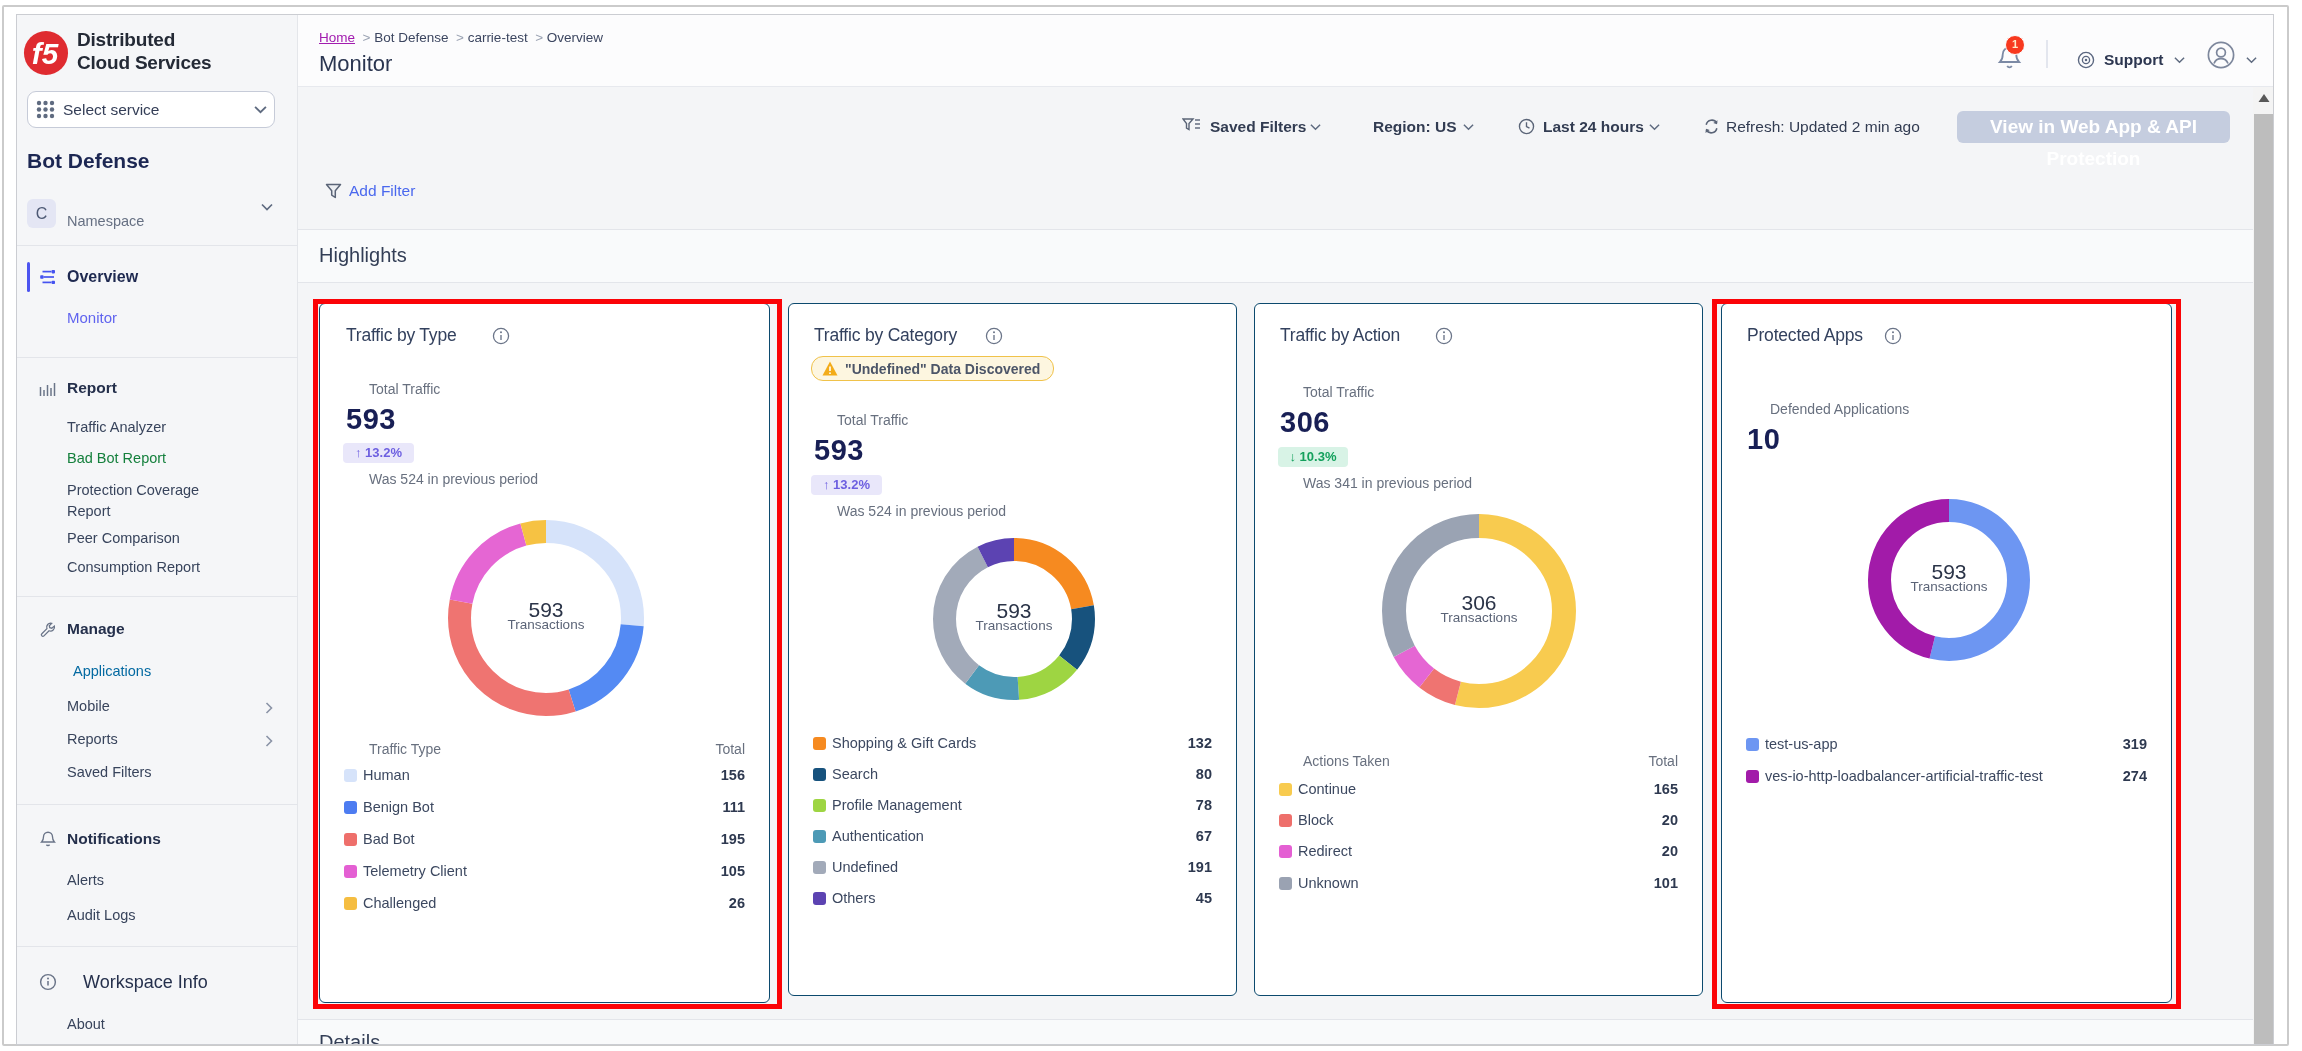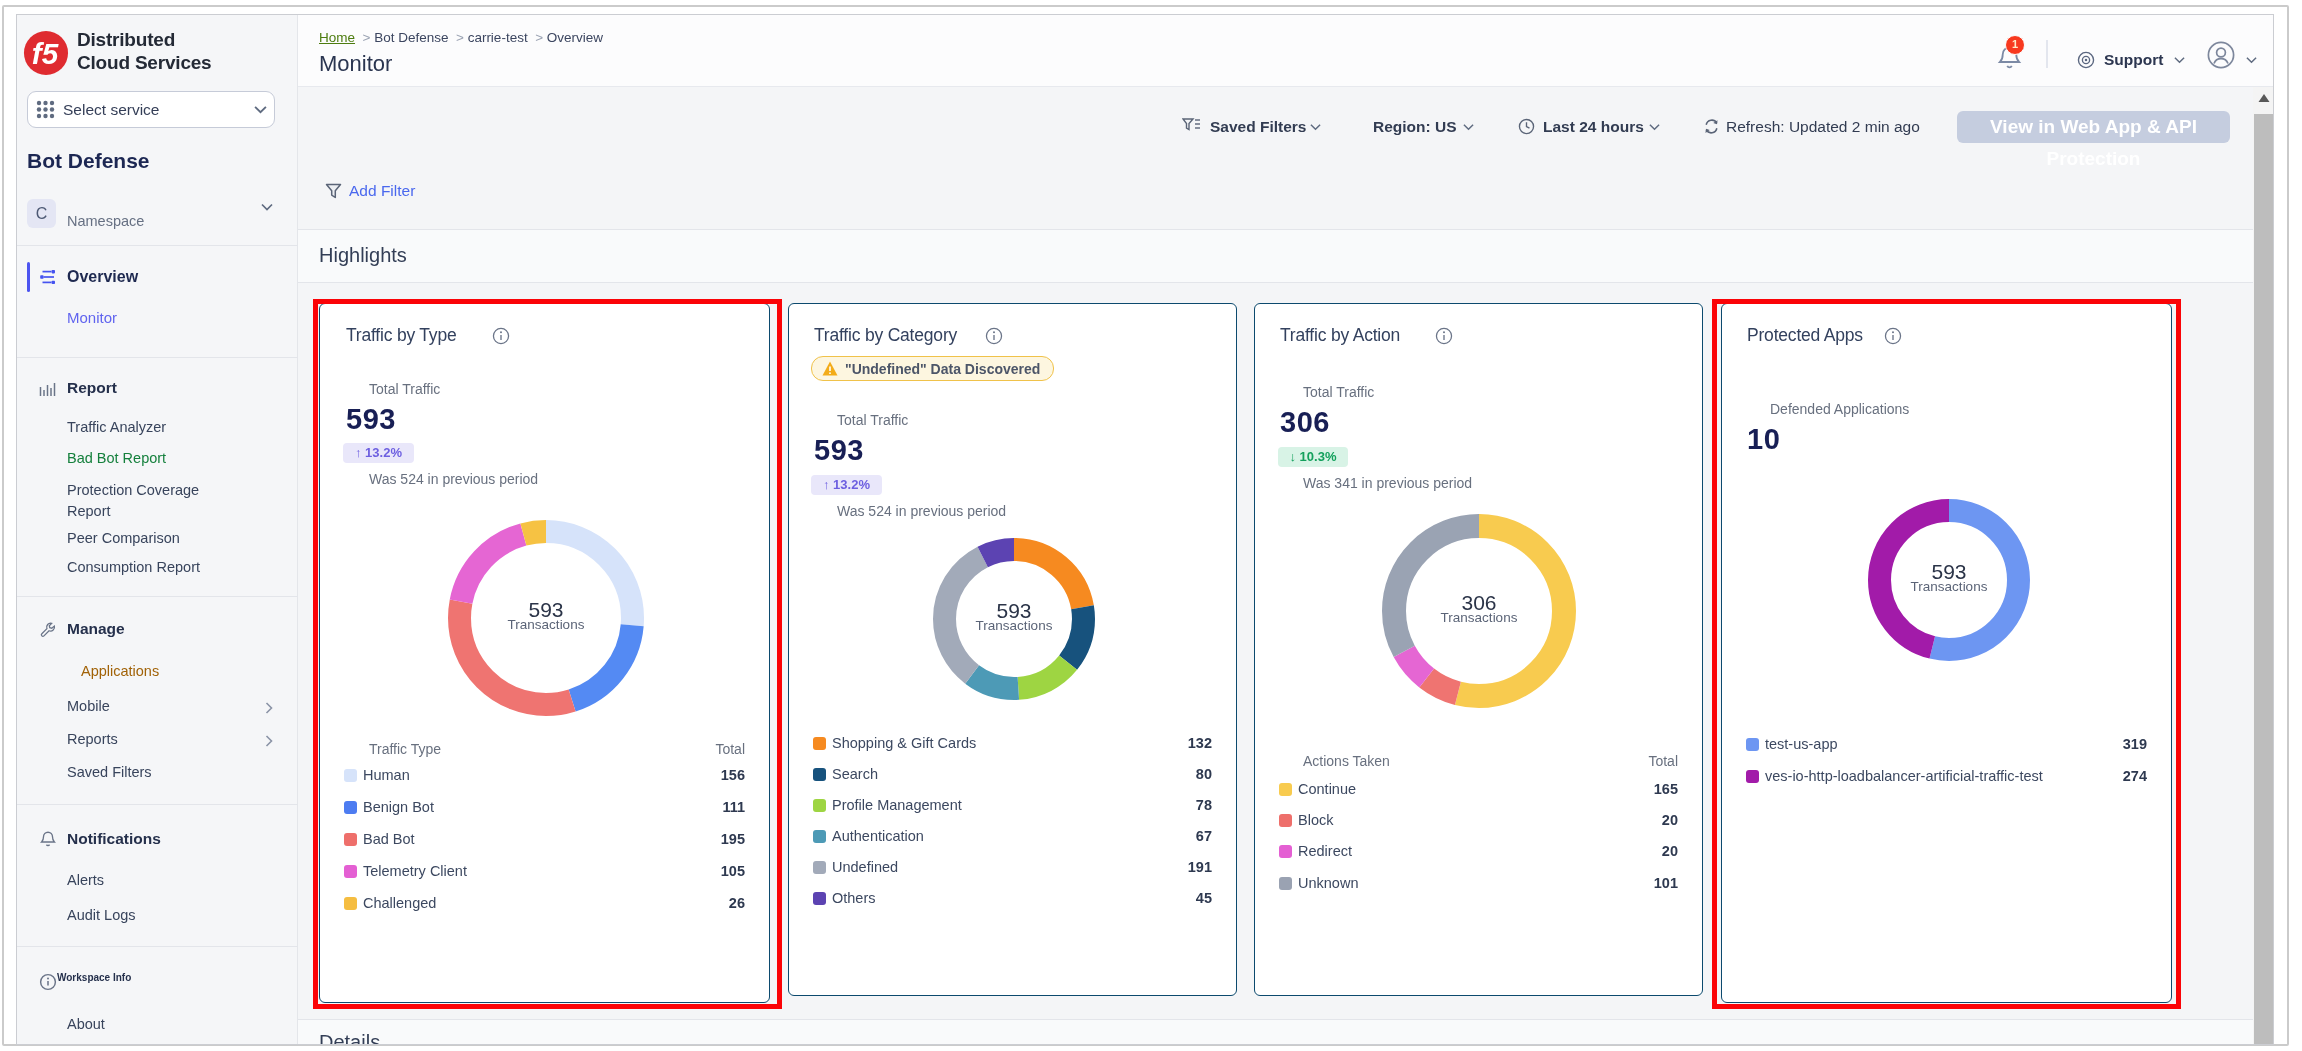--- a/index.html
+++ b/index.html
@@ -91,21 +91,21 @@
     <div class="abs legrow" style="left:50px;top:435px;color:#15803d">Bad Bot Report</div>
     <div class="abs legrow" style="left:50px;top:465px;color:#38445c;line-height:21px;width:160px">Protection Coverage Report</div>
     <div class="abs legrow" style="left:50px;top:515px;color:#38445c">Peer Comparison</div>
     <div class="abs legrow" style="left:50px;top:544px;color:#38445c">Consumption Report</div>
     <div class="abs sep" style="left:0;top:581px;width:281px"></div>
 
     <svg class="abs" style="left:22px;top:606px" width="17" height="17" viewBox="0 0 24 24">
       <path d="M21.7 7.1a5.6 5.6 0 0 1-7.5 6.7L7 21a2.1 2.1 0 0 1-3-3l7.2-7.2a5.6 5.6 0 0 1 6.7-7.5l-3.4 3.4 0.7 2.8 2.8 0.7z" fill="none" stroke="#6a7488" stroke-width="1.8"></path>
     </svg>
     <div class="abs" style="left:50px;top:605px;font-size:15.5px;font-weight:600;color:#25304c">Manage</div>
-    <div class="abs legrow" style="left:64px;top:648px;color:#a16207">Applications</div>
+    <div class="abs legrow" style="left:56px;top:648px;color:#0369a1">Applications</div>
     <div class="abs legrow" style="left:50px;top:683px;color:#38445c">Mobile</div>
     <svg class="abs" style="left:248px;top:687px" width="8" height="12" viewBox="0 0 8 12">
         <polyline points="1.5,1 6.5,6 1.5,11" fill="none" stroke="#8a93a6" stroke-width="1.6"></polyline>
       </svg>
     <div class="abs legrow" style="left:50px;top:716px;color:#38445c">Reports</div>
     <svg class="abs" style="left:248px;top:720px" width="8" height="12" viewBox="0 0 8 12">
         <polyline points="1.5,1 6.5,6 1.5,11" fill="none" stroke="#8a93a6" stroke-width="1.6"></polyline>
       </svg>
     <div class="abs legrow" style="left:50px;top:749px;color:#38445c">Saved Filters</div>
     <div class="abs sep" style="left:0;top:789px;width:281px"></div>
@@ -117,26 +117,26 @@
     <div class="abs" style="left:50px;top:815px;font-size:15.5px;font-weight:600;color:#25304c">Notifications</div>
     <div class="abs legrow" style="left:50px;top:857px;color:#38445c">Alerts</div>
     <div class="abs legrow" style="left:50px;top:892px;color:#38445c">Audit Logs</div>
     <div class="abs sep" style="left:0;top:931px;width:281px"></div>
 
     <svg class="abs" style="left:22px;top:958px" width="18" height="18" viewBox="0 0 20 20">
       <circle cx="10" cy="10" r="8.2" fill="none" stroke="#6a7488" stroke-width="1.6"></circle>
       <line x1="10" y1="9" x2="10" y2="14" stroke="#6a7488" stroke-width="1.7"></line>
       <circle cx="10" cy="6" r="1.1" fill="#6a7488"></circle>
     </svg>
-    <div class="abs" style="left:40px;top:957px;font-size:10px;font-weight:700;color:#25304c">Workspace Info</div>
+    <div class="abs" style="left:66px;top:957px;font-size:18px;font-weight:400;color:#25304c">Workspace Info</div>
     <div class="abs legrow" style="left:50px;top:1001px;color:#38445c">About</div>
   </div>
   <div id="header" class="abs">
     <div class="abs" style="left:21px;top:15px;font-size:13.5px;color:#3c4660">
-      <span style="text-decoration:underline;color:#4d7c0f">Home</span>
+      <span style="text-decoration:underline;color:#a21caf">Home</span>
       <span style="color:#9aa2b2">&nbsp;&gt;&nbsp;</span><span>Bot Defense</span>
       <span style="color:#9aa2b2">&nbsp;&gt;&nbsp;</span><span>carrie-test</span>
       <span style="color:#9aa2b2">&nbsp;&gt;&nbsp;</span><span>Overview</span>
     </div>
     <div class="abs" style="left:21px;top:36px;font-size:22px;color:#2a3550">Monitor</div>
 
     <svg class="abs" style="left:1698px;top:29px" width="27" height="27" viewBox="0 0 24 24">
       <path d="M12 3a6 6 0 0 0-6 6c0 4.5-1.5 6-2.5 7h17c-1-1-2.5-2.5-2.5-7a6 6 0 0 0-6-6z" fill="none" stroke="#7c8aa5" stroke-width="1.6"></path>
       <path d="M10 19.5a2.2 2.2 0 0 0 4 0" fill="none" stroke="#7c8aa5" stroke-width="1.6"></path>
     </svg>

